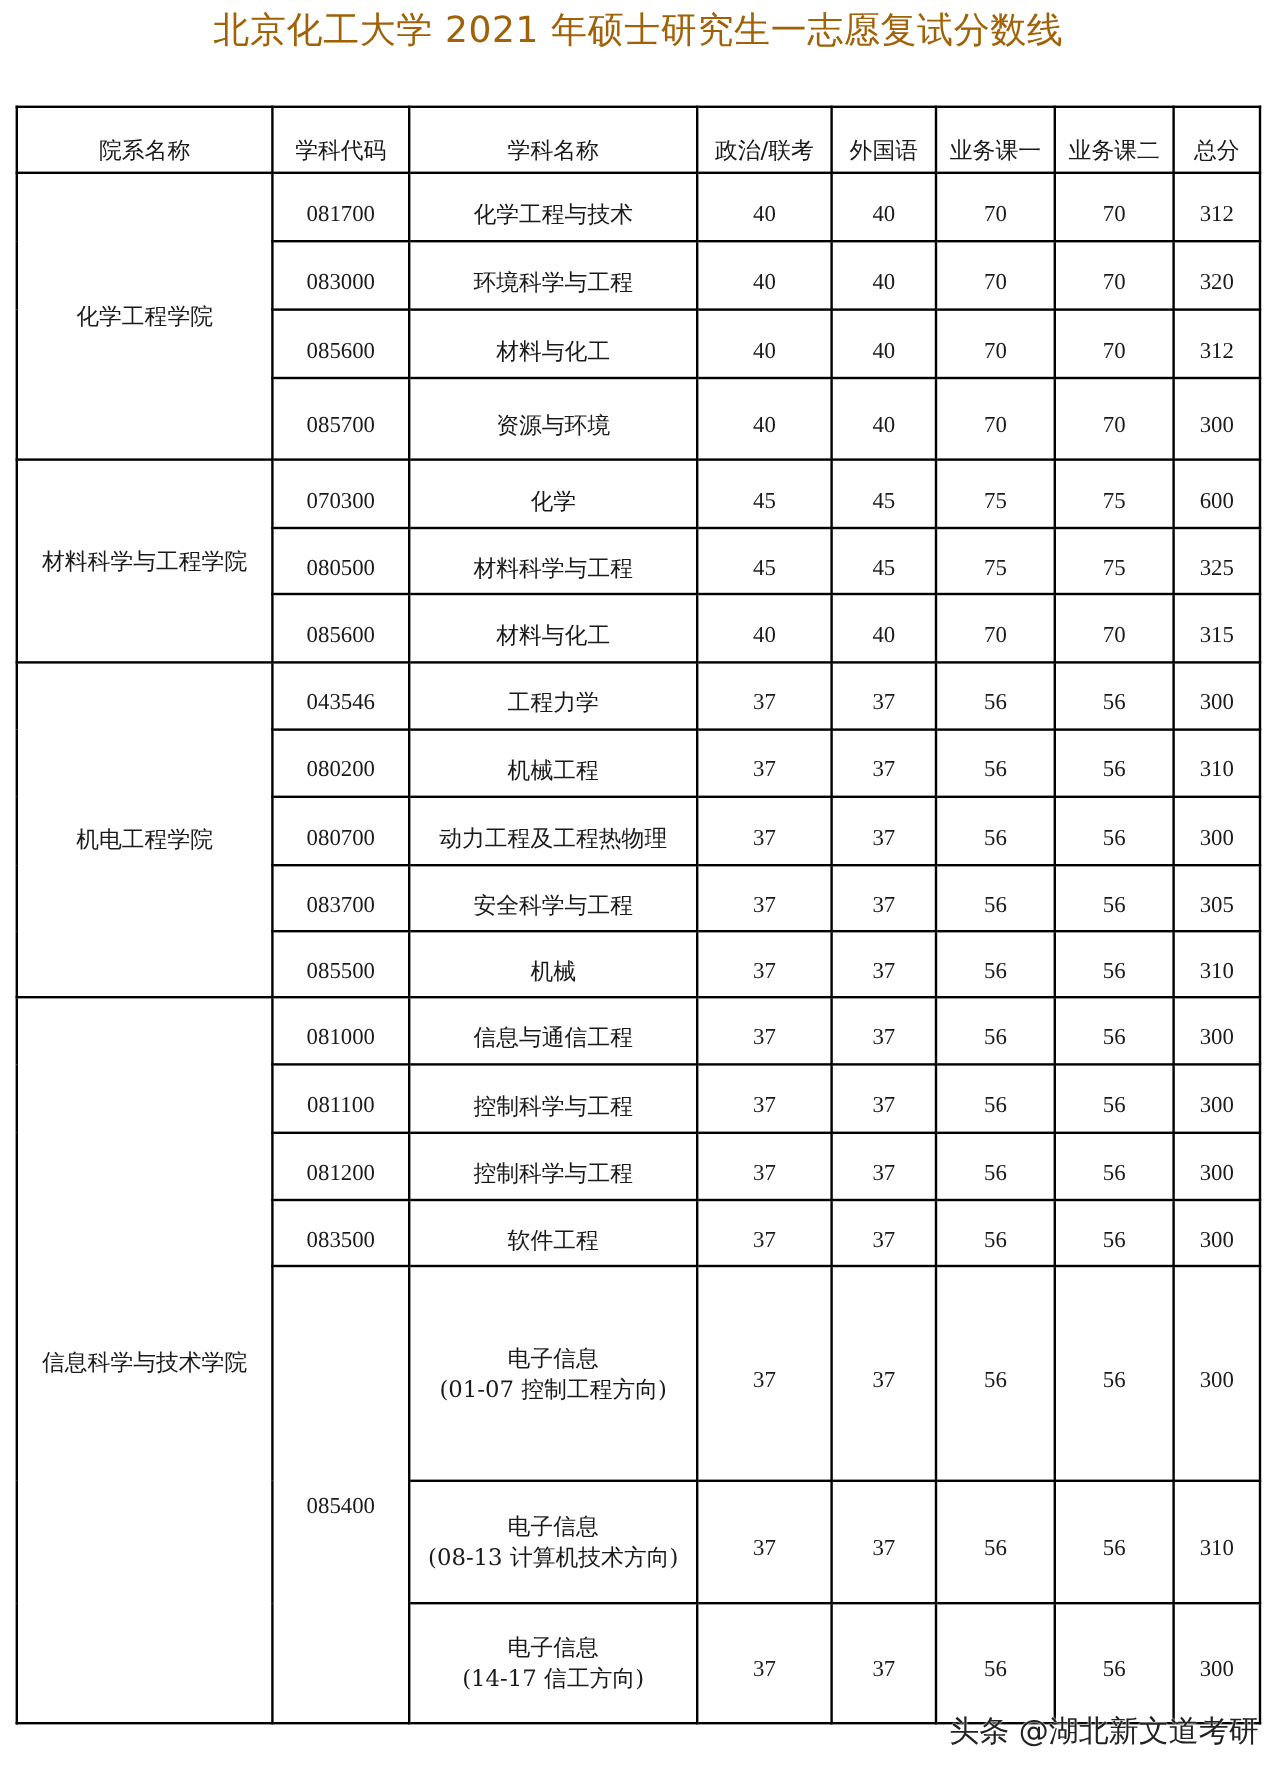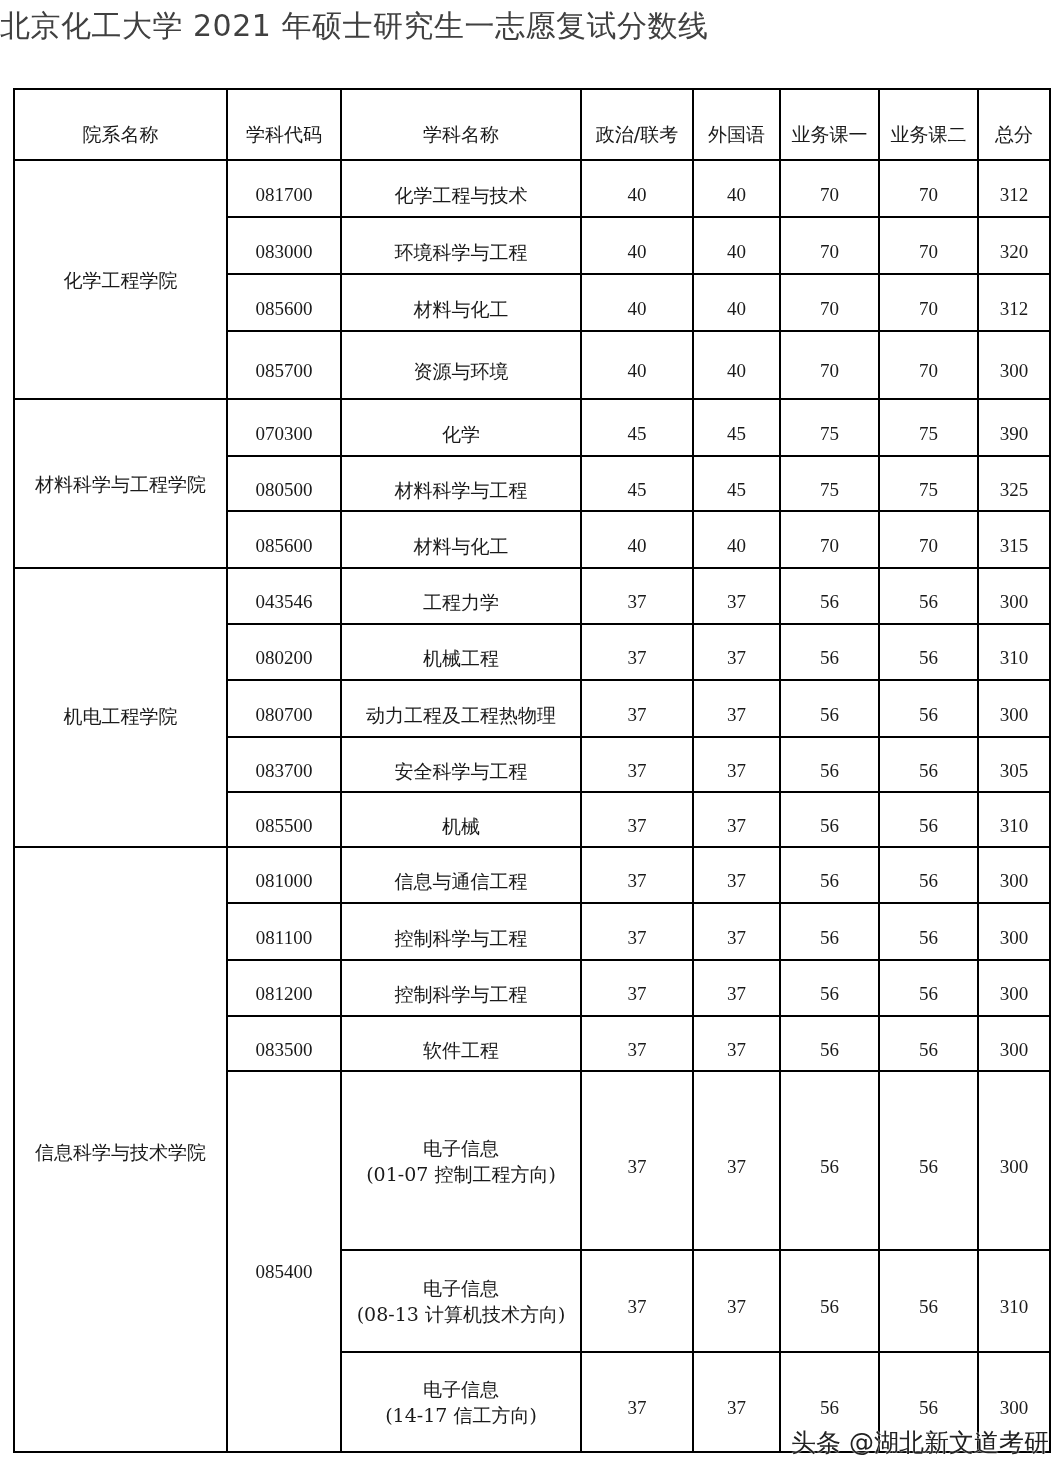--- a/index.html
+++ b/index.html
@@ -1,20 +1,20 @@
 <!DOCTYPE html>
 <html><head>
 <meta charset="utf-8">
 <style>
   html, body { margin:0; padding:0; background:#ffffff; }
   body { width:1064px; height:1480px; position:relative; overflow:hidden; font-family:"DejaVu Serif", serif; color:#1a1a1a; }
-  .title { position:absolute; top:4px; left:0; width:1064px; font-family:"DejaVu Sans", sans-serif; font-size:30px; line-height:44px; color:#404040; letter-spacing:0.5px; }
+  .title { position:absolute; top:4px; left:0; width:1064px; text-align:center; font-family:"DejaVu Sans", sans-serif; font-size:30px; line-height:44px; color:#a16207; letter-spacing:0.5px; }
   table.grid { position:absolute; left:13px; top:88px; border-collapse:collapse; table-layout:fixed; }
   table.grid td, table.grid th { border:2px solid #000; text-align:center; vertical-align:middle; padding:0; font-weight:normal; font-size:19px; line-height:26px; }
-  table.grid th { font-family:"DejaVu Sans", sans-serif; font-size:19px; height:71px; padding-top:19px; box-sizing:border-box; }
+  table.grid th { font-family:"DejaVu Sans", sans-serif; font-size:19px; height:55px; padding-top:19px; box-sizing:border-box; }
   table.grid td { height:55px; padding-top:12px; box-sizing:border-box; }
   td.num { font-family:"Liberation Serif", serif; font-size:20px; }
   td.sub2 { line-height:44px; padding-top:0 !important; }
   .watermark { position:absolute; left:791px; top:1426px; font-family:"DejaVu Sans", sans-serif; font-size:25px; color:#222; text-shadow:0 0 2px #fff, 0 0 1px #fff; letter-spacing:0px; }
 </style>
 </head>
 <body>
 
 <div class="title">北京化工大学 2021 年硕士研究生一志愿复试分数线</div>
 
@@ -82,21 +82,21 @@
     </tr>
 
     <tr style="height:57px">
       <td rowspan="3" style="padding-top:0">材料科学与工程学院</td>
       <td class="num">070300</td>
       <td>化学</td>
       <td class="num">45</td>
       <td class="num">45</td>
       <td class="num">75</td>
       <td class="num">75</td>
-      <td class="num">390</td>
+      <td class="num">600</td>
     </tr>
     <tr style="height:40px">
       <td class="num">080500</td>
       <td>材料科学与工程</td>
       <td class="num">45</td>
       <td class="num">45</td>
       <td class="num">75</td>
       <td class="num">75</td>
       <td class="num">325</td>
     </tr>

